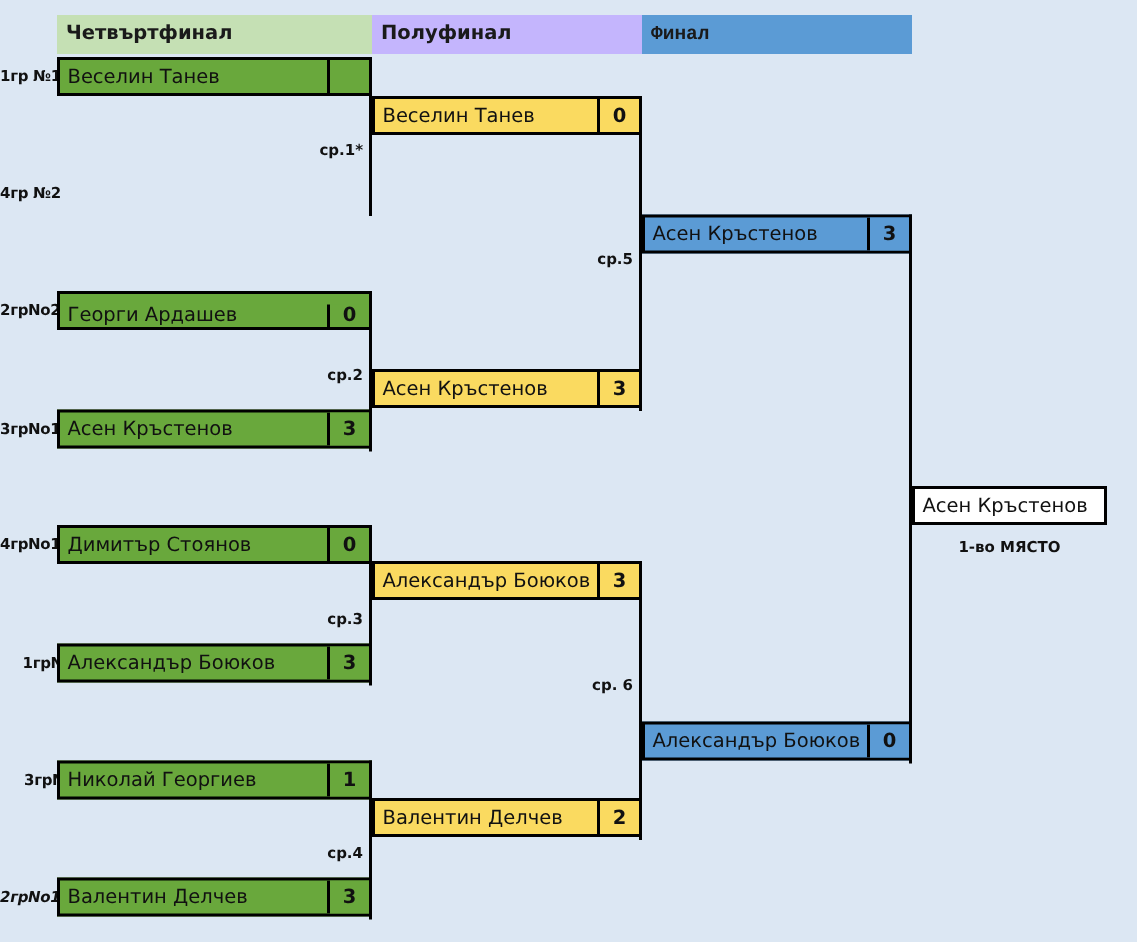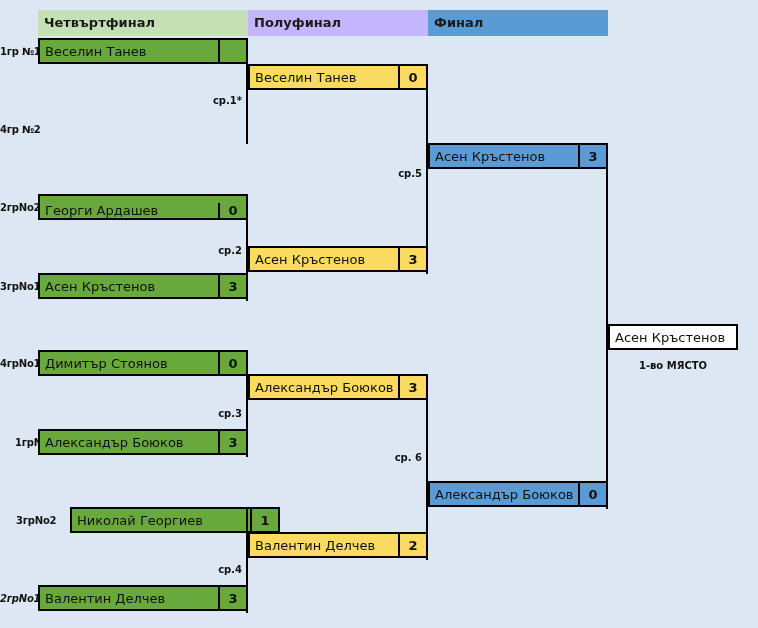--- a/index.html
+++ b/index.html
@@ -13,21 +13,21 @@
   #bracket{position:absolute;left:0;top:0;width:758px;height:628px;}
 
   
   .hdr{
     position:absolute;height:26px;line-height:26px;
     font-size:13px;font-weight:bold;color:#1a1a1a;
     padding-left:6px;box-sizing:border-box;white-space:nowrap;
   }
   .hdr-qf{background:#c5e0b4;}
   .hdr-sf{background:#c4b5fd;}
-  .hdr-f {background:#5b9bd5;}
+  .hdr-f {background:#5b9bd5;font-family:Liberation Mono, monospace;}
 
   
   .seed{
     position:absolute;width:38px;height:14px;line-height:14px;
     font-size:10px;font-weight:bold;color:#111;
     text-align:right;padding-right:3px;box-sizing:border-box;
     white-space:nowrap;letter-spacing:-0.2px;
   }
 
   
@@ -107,21 +107,21 @@
   <div class="slot green" style="left:38px;top:350px;width:210px;">
     <div class="nm">Димитър Стоянов</div>
     <div class="sc" style="width:28px;">0</div>
   </div>
 
   <div class="slot green" style="left:38px;top:429px;width:210px;">
     <div class="nm">Александър Боюков</div>
     <div class="sc" style="width:28px;">3</div>
   </div>
 
-  <div class="slot green" style="left:38px;top:507px;width:210px;margin-left:32px;">
+  <div class="slot green" style="left:38px;top:507px;width:210px;">
     <div class="nm">Николай Георгиев</div>
     <div class="sc" style="width:28px;">1</div>
   </div>
 
   <div class="slot green" style="left:38px;top:585px;width:210px;">
     <div class="nm">Валентин Делчев</div>
     <div class="sc" style="width:28px;">3</div>
   </div>
 
   <div class="line vline" style="left:246px;top:38px;height:106px;"></div>

